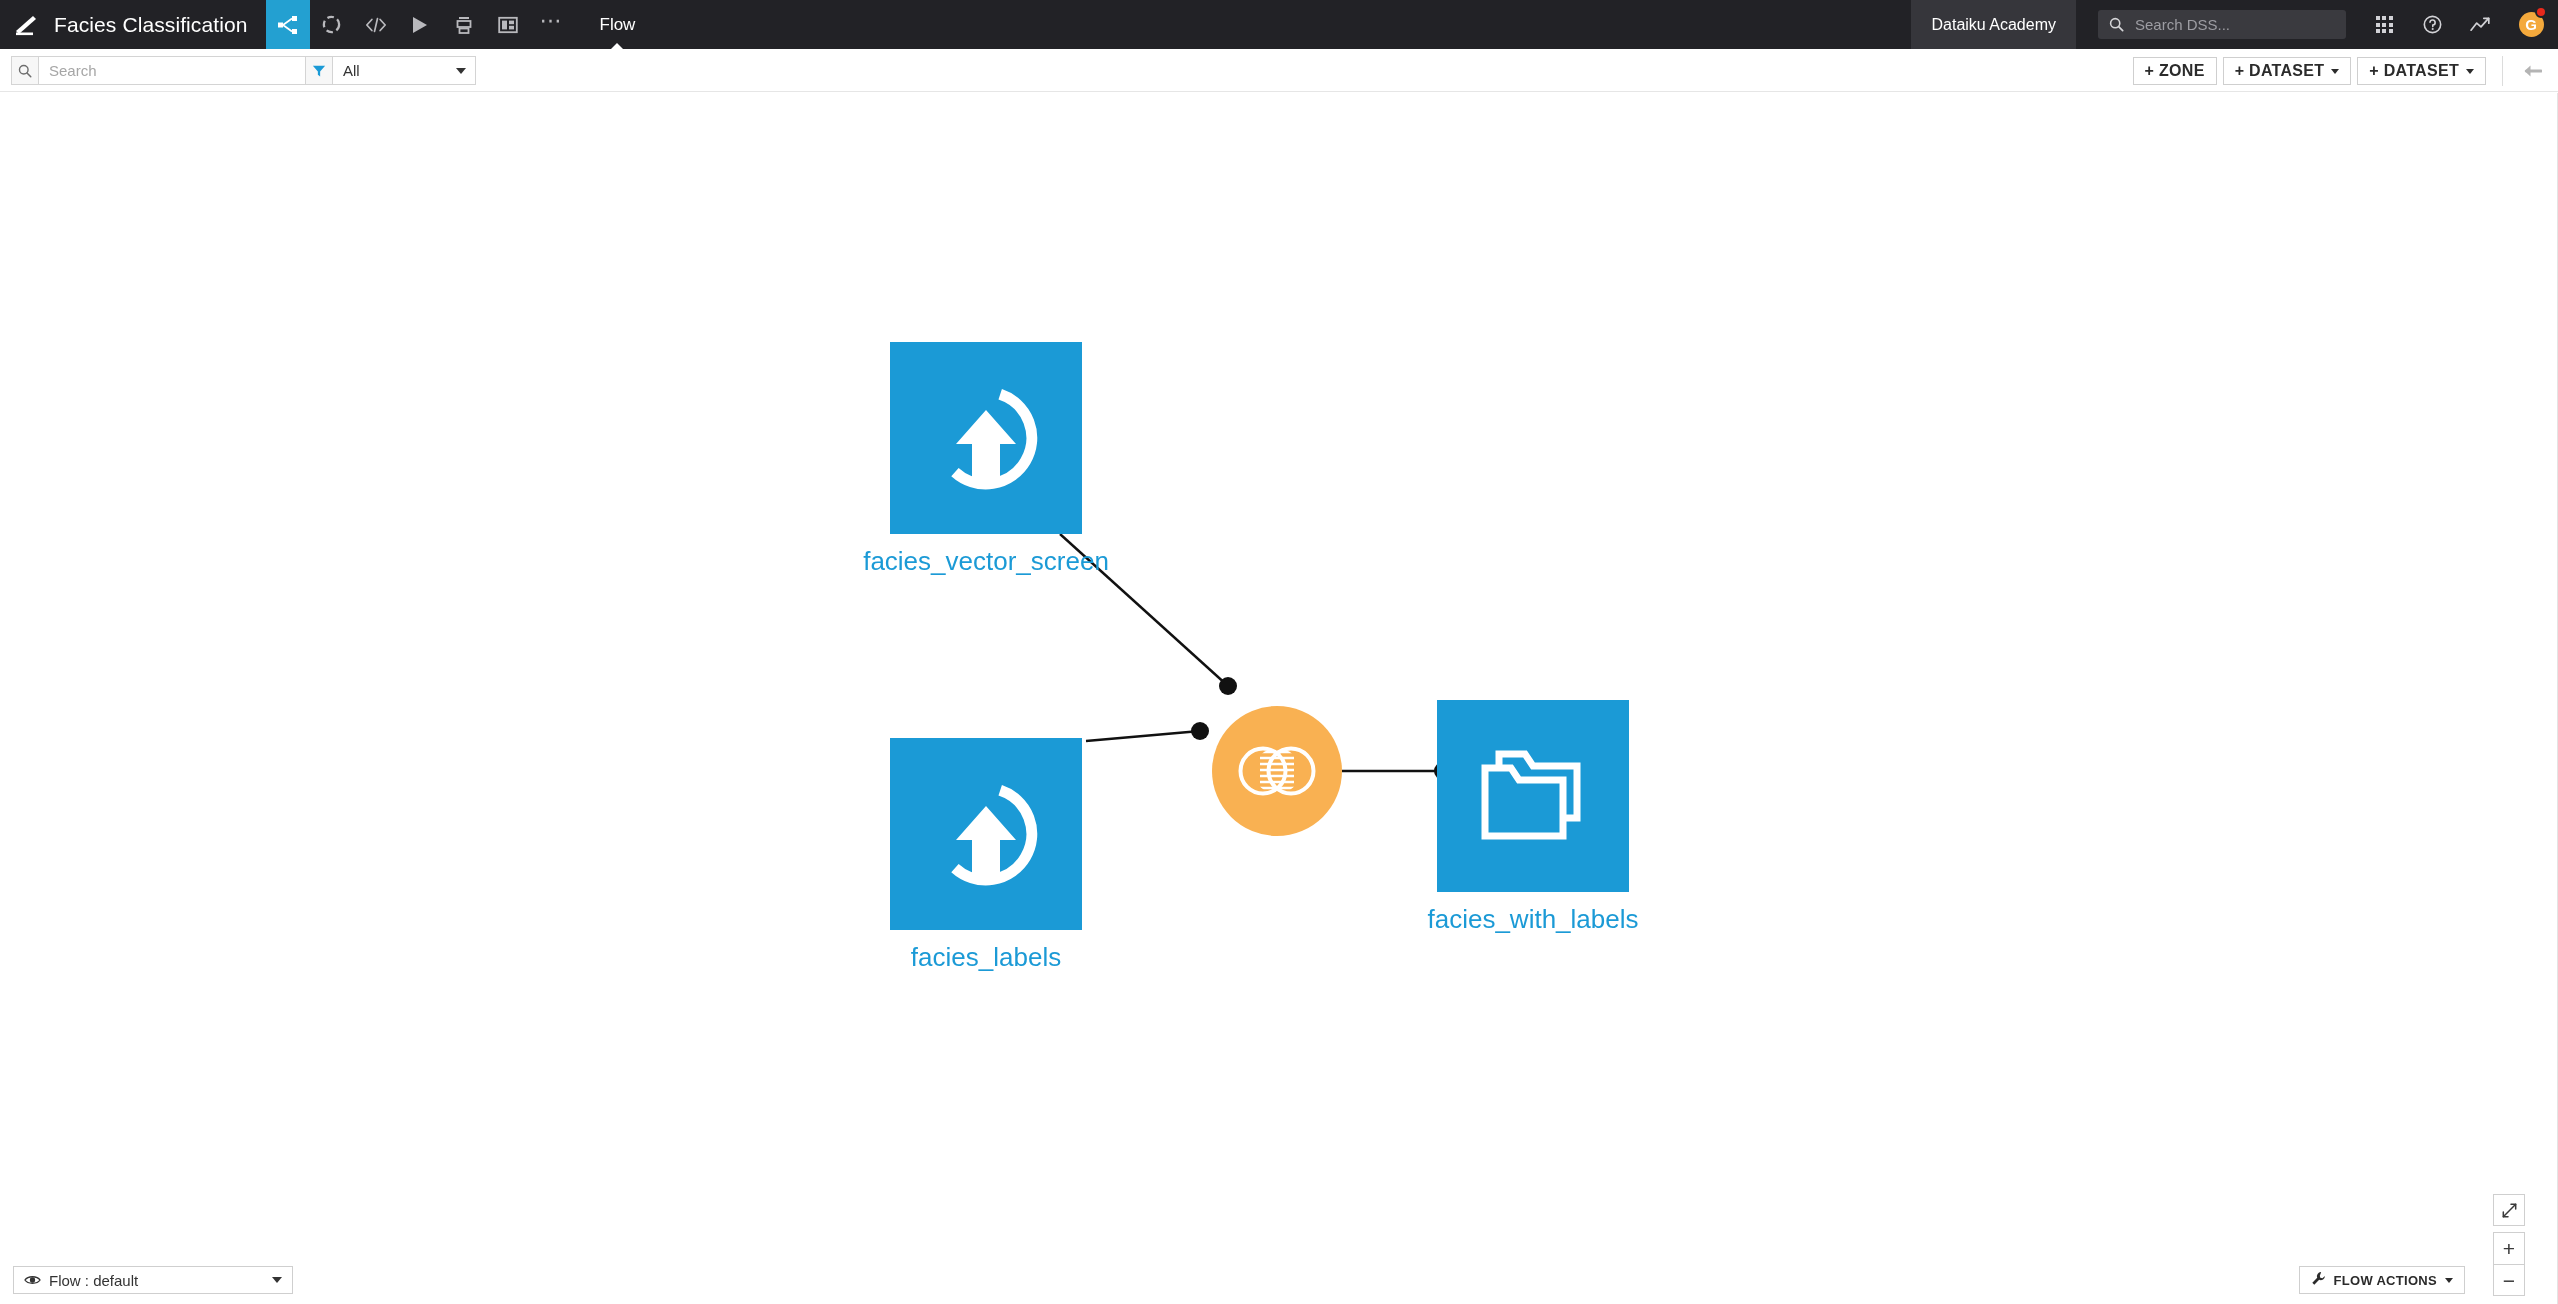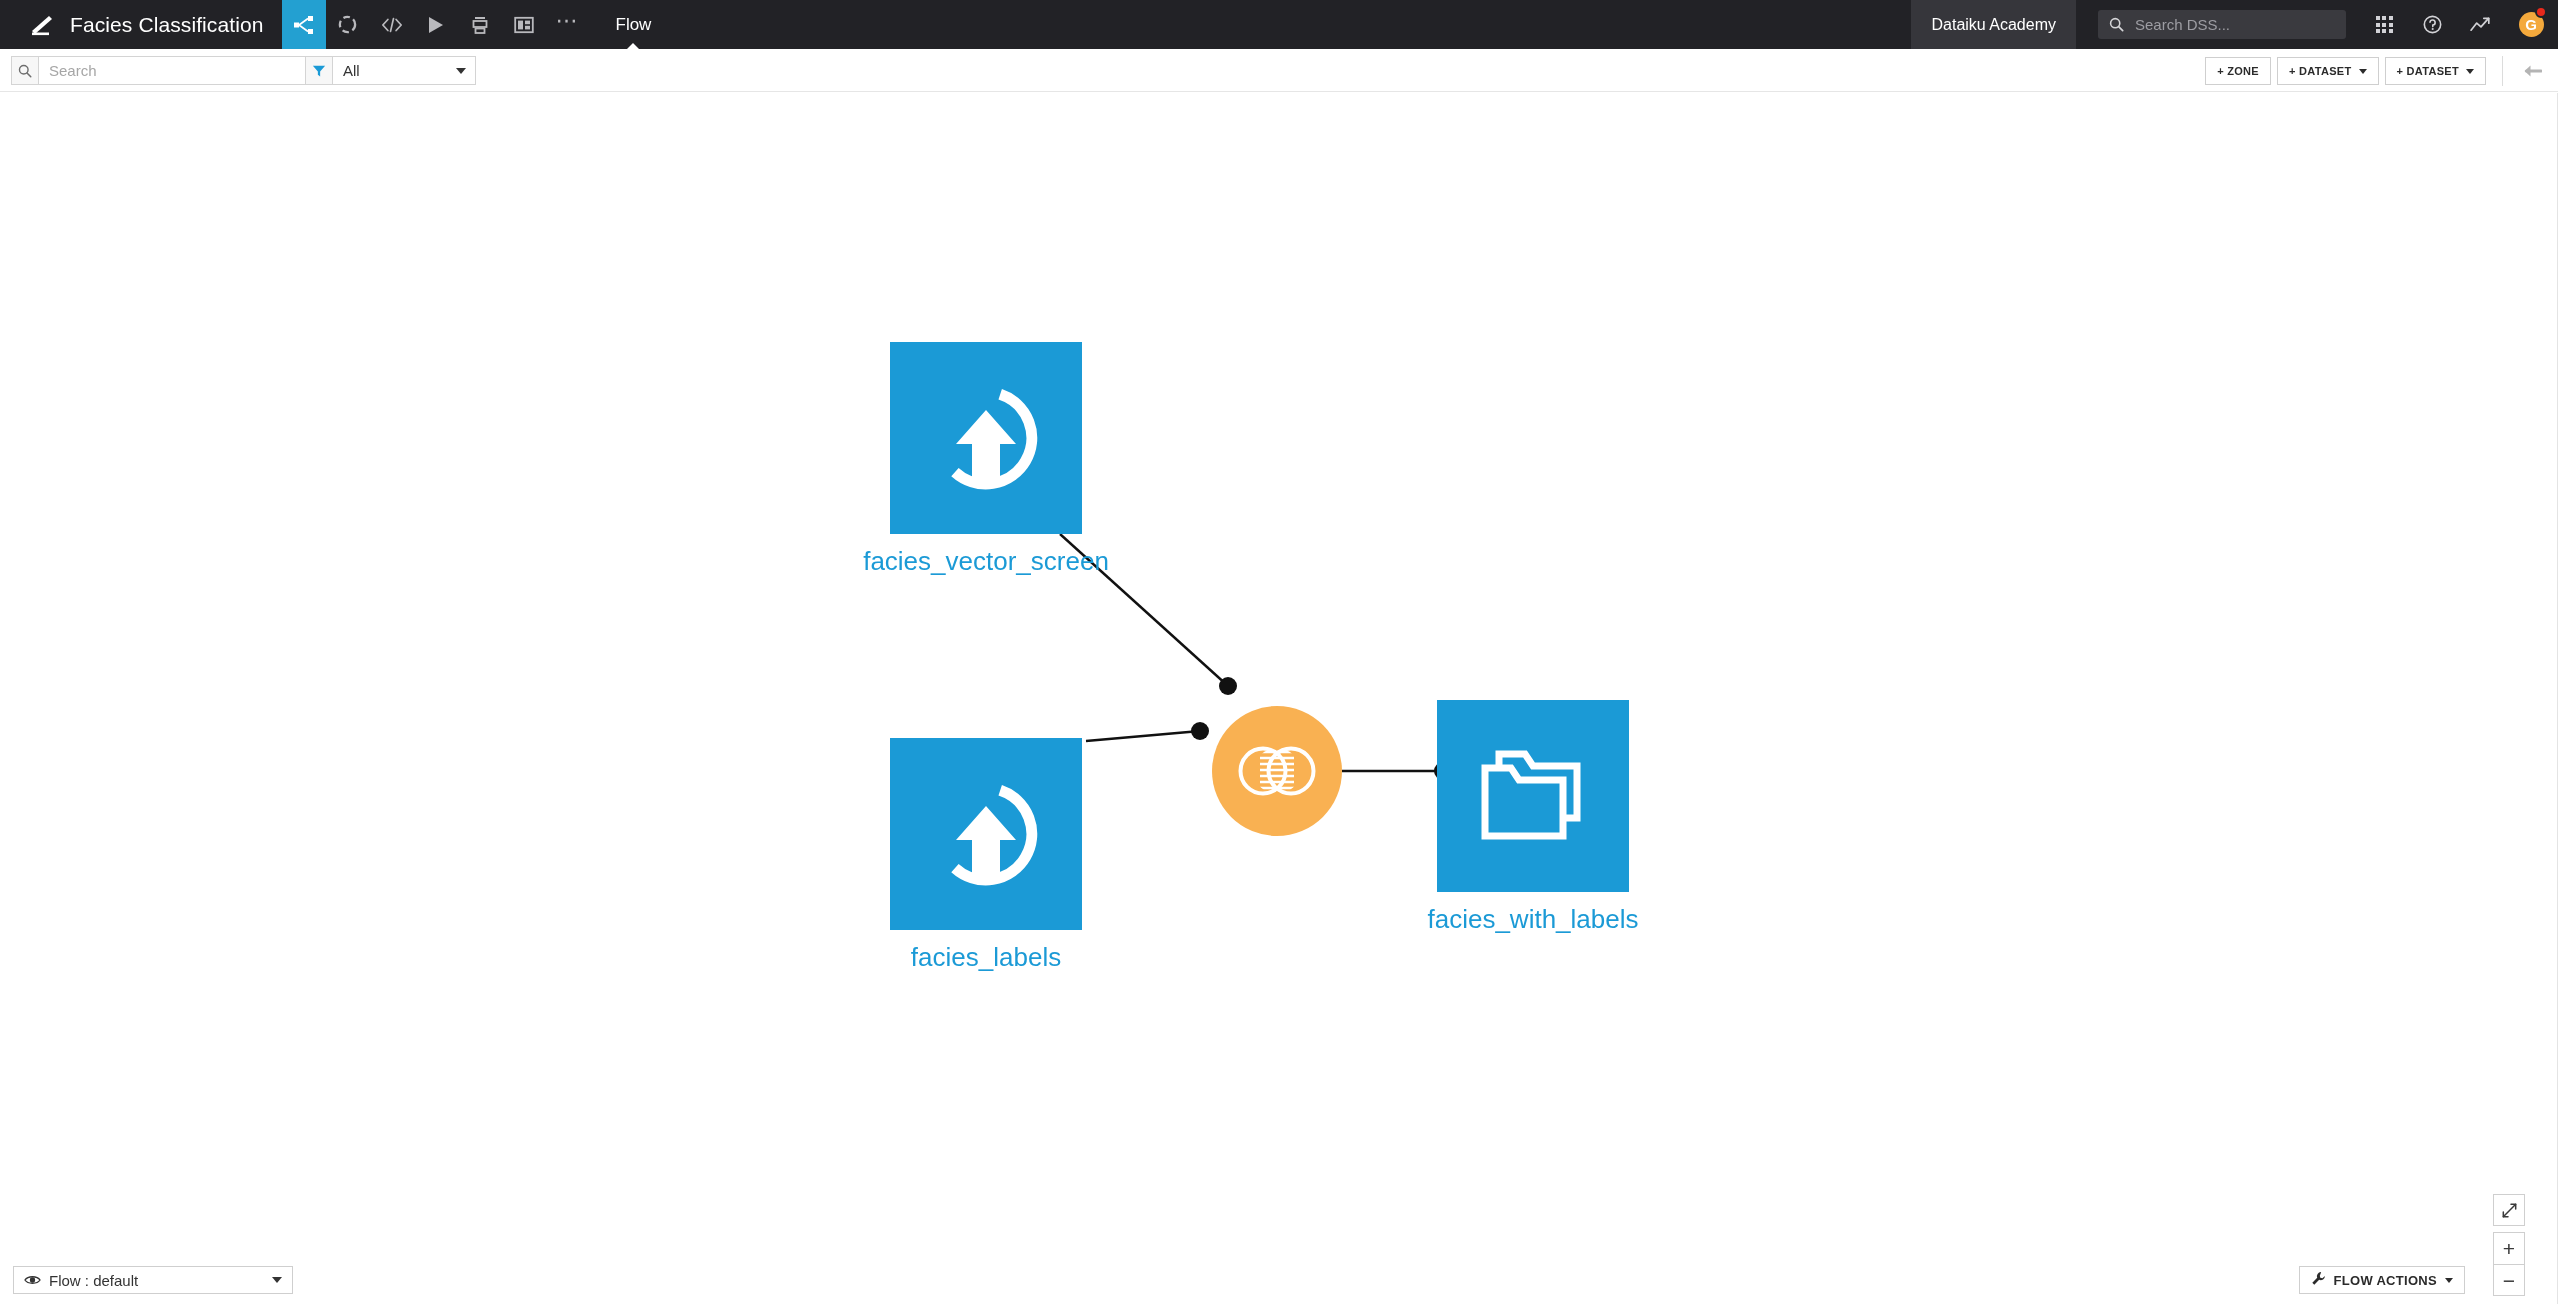--- a/index.html
+++ b/index.html
@@ -10,21 +10,20 @@
     background: #ffffff;
   }
 
   
   #topnav {
     position: absolute; top: 0; left: 0;
     width: 2558px; height: 49px;
     background: #222226;
     display: flex; align-items: stretch;
     color: #e8e8e8;
-    padding-left: 16px;
   }
   #nav-left { display: flex; align-items: stretch; }
   .logo-box {
     width: 52px; display: flex; align-items: center; justify-content: center;
   }
   .logo-box svg { display: block; }
   .project-title {
     display: flex; align-items: center;
     padding: 0 18px 0 2px;
     font-size: 21px; color: #ffffff; white-space: nowrap;
@@ -161,21 +160,21 @@
 
   .tb-right {
     position: absolute; top: 7px; right: 13px;
     display: flex; align-items: center; gap: 6px;
   }
   .tb-btn {
     height: 28px;
     border: 1px solid #cfcfcf; background: #ffffff;
     display: flex; align-items: center; gap: 7px;
     padding: 0 11px;
-    font-size: 11px; font-weight: bold; color: #2b2b2b;
+    font-size: 16px; font-weight: bold; color: #2b2b2b;
     letter-spacing: .3px; white-space: nowrap;
     font-family: "Liberation Sans", sans-serif;
   }
   .tb-btn .caret {
     width: 0; height: 0;
     border-left: 4.5px solid transparent;
     border-right: 4.5px solid transparent;
     border-top: 5.5px solid #2b2b2b;
   }
   .tb-divider {

